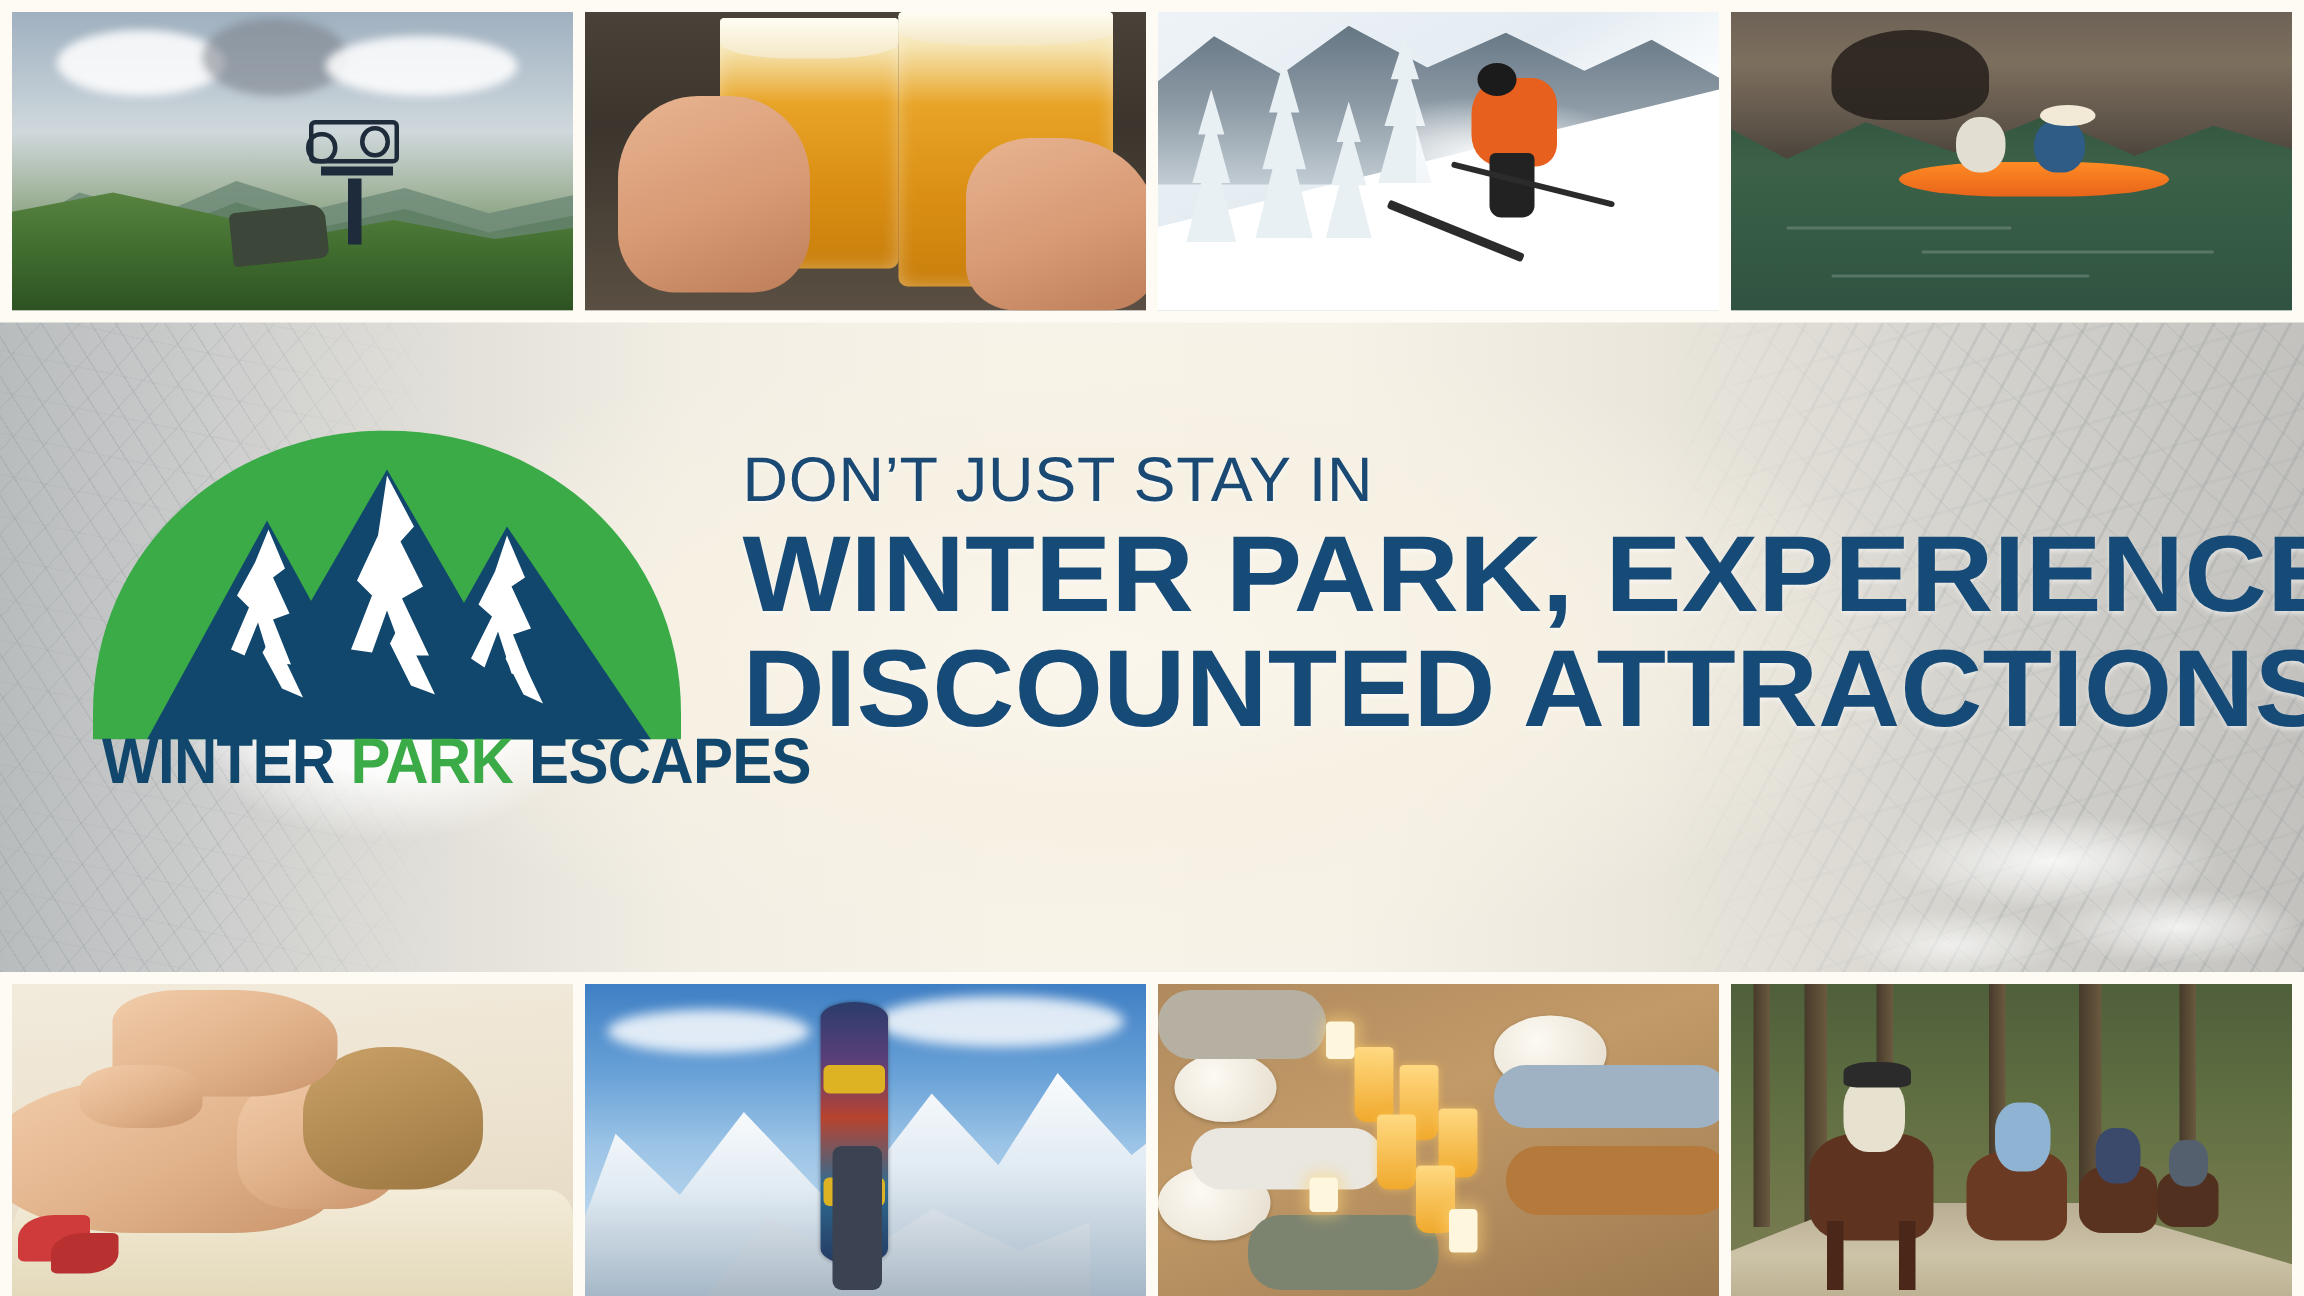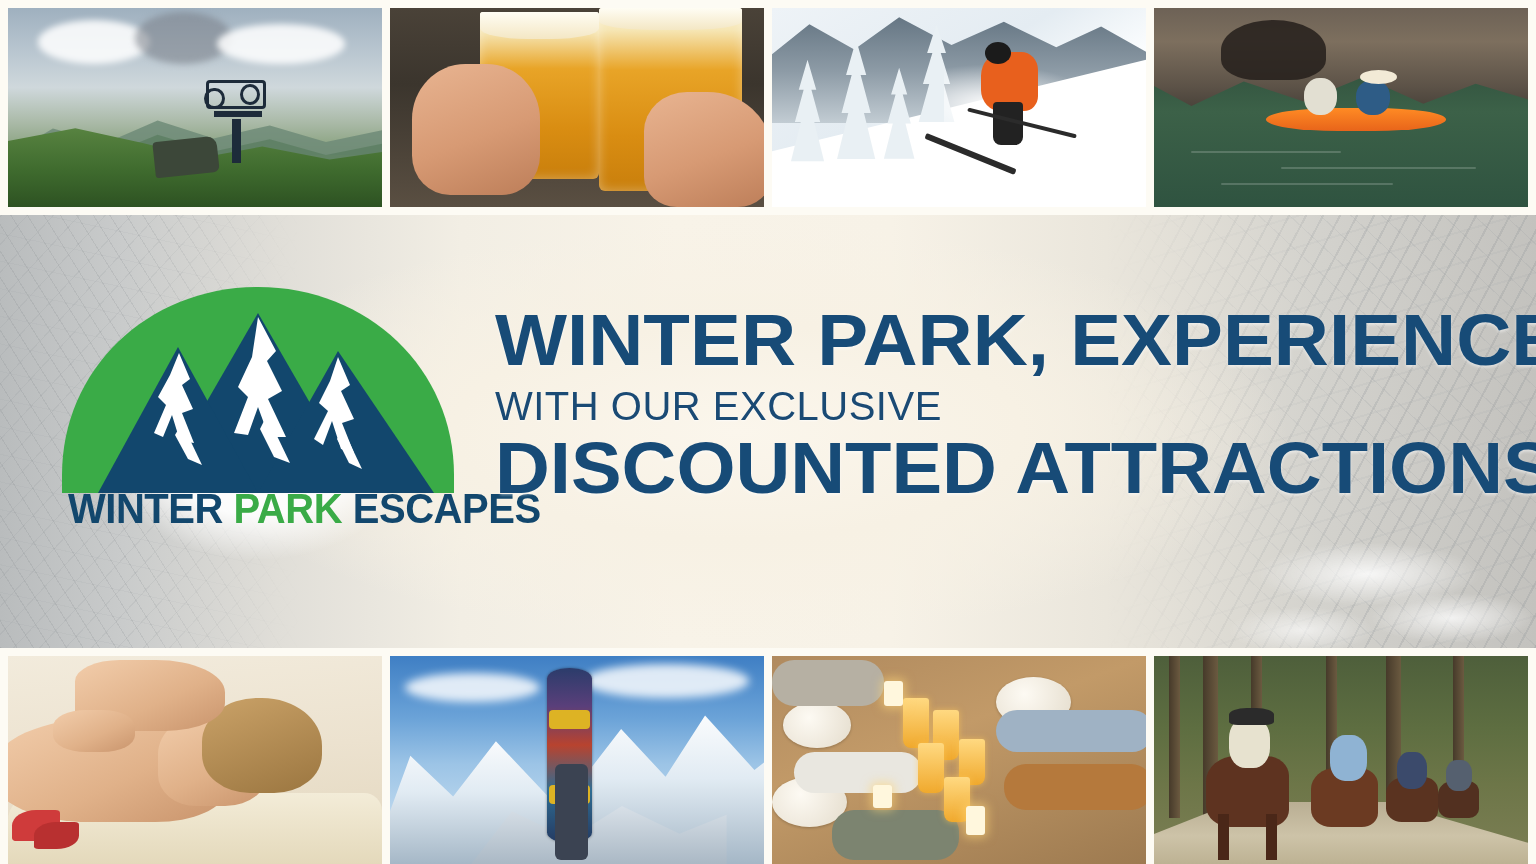--- a/index.html
+++ b/index.html
@@ -311,22 +311,22 @@
       <path d="M117 66 L128 92 L120 98 L131 122 L120 126 L132 156 L118 154 L110 128 L101 150 L92 146 L104 118 L96 110 L108 88 Z" fill="#ffffff"></path>
       <path d="M276 70 L288 98 L279 104 L292 132 L280 136 L292 166 L279 162 L270 134 L261 158 L252 152 L266 124 L257 116 L268 94 Z" fill="#ffffff"></path>
       <path d="M205 128 L228 176 L212 170 L198 142 Z" fill="#ffffff"></path>
       <path d="M120 136 L140 178 L126 172 L113 148 Z" fill="#ffffff"></path>
       <path d="M281 142 L300 182 L287 176 L275 152 Z" fill="#ffffff"></path>
     </svg>
     <div id="logo-wordmark"><span class="w-navy">WINTER </span><span class="w-green">PARK</span><span class="w-navy"> ESCAPES</span></div>
   </div>
 
   <div id="headline-block">
+    <div class="hl-light" id="hl-line1">DON’T JUST STAY IN</div>
     <div class="hl-bold" id="hl-line2">WINTER PARK,  EXPERIENCE IT</div>
-    <div class="hl-light" id="hl-line3">WITH OUR EXCLUSIVE</div>
     <div class="hl-bold" id="hl-line4">DISCOUNTED ATTRACTIONS</div>
   </div>
 </div>
 
 <div class="photo-strip" id="bottom-strip">
 
   <div class="photo-tile">
     <div class="scene">
       <div class="spa-bg"></div>
       <div class="towel"></div>

